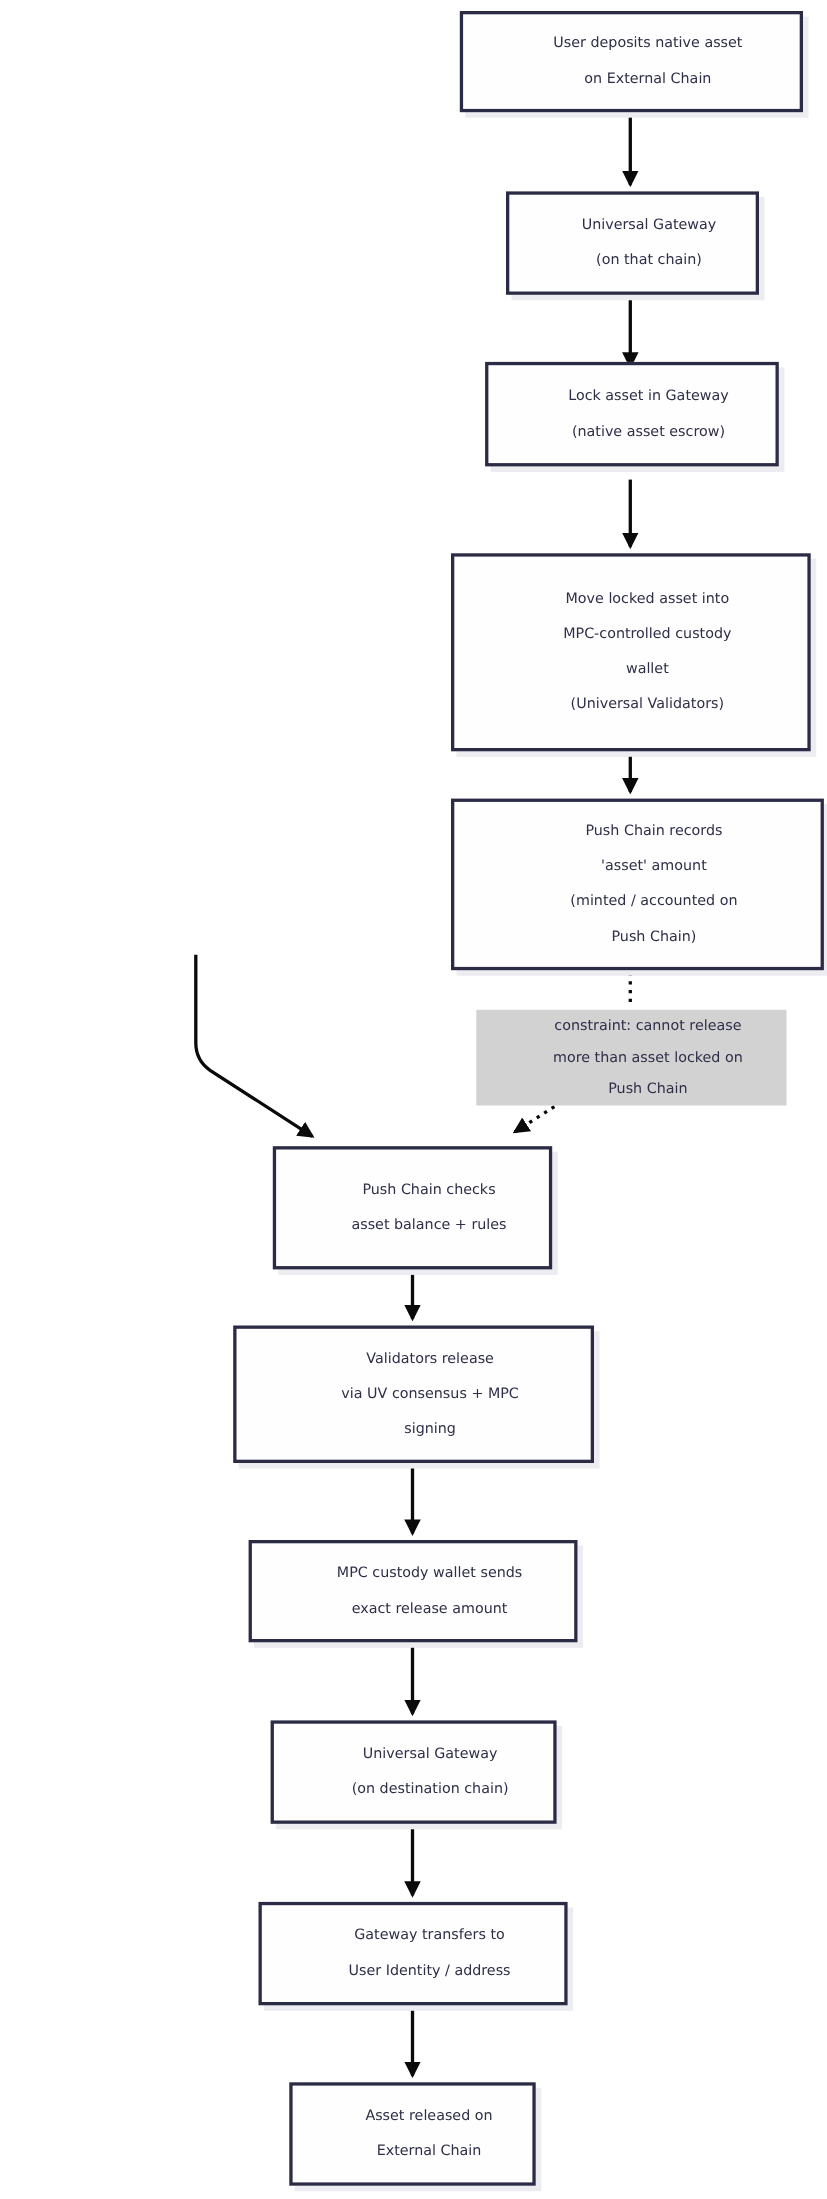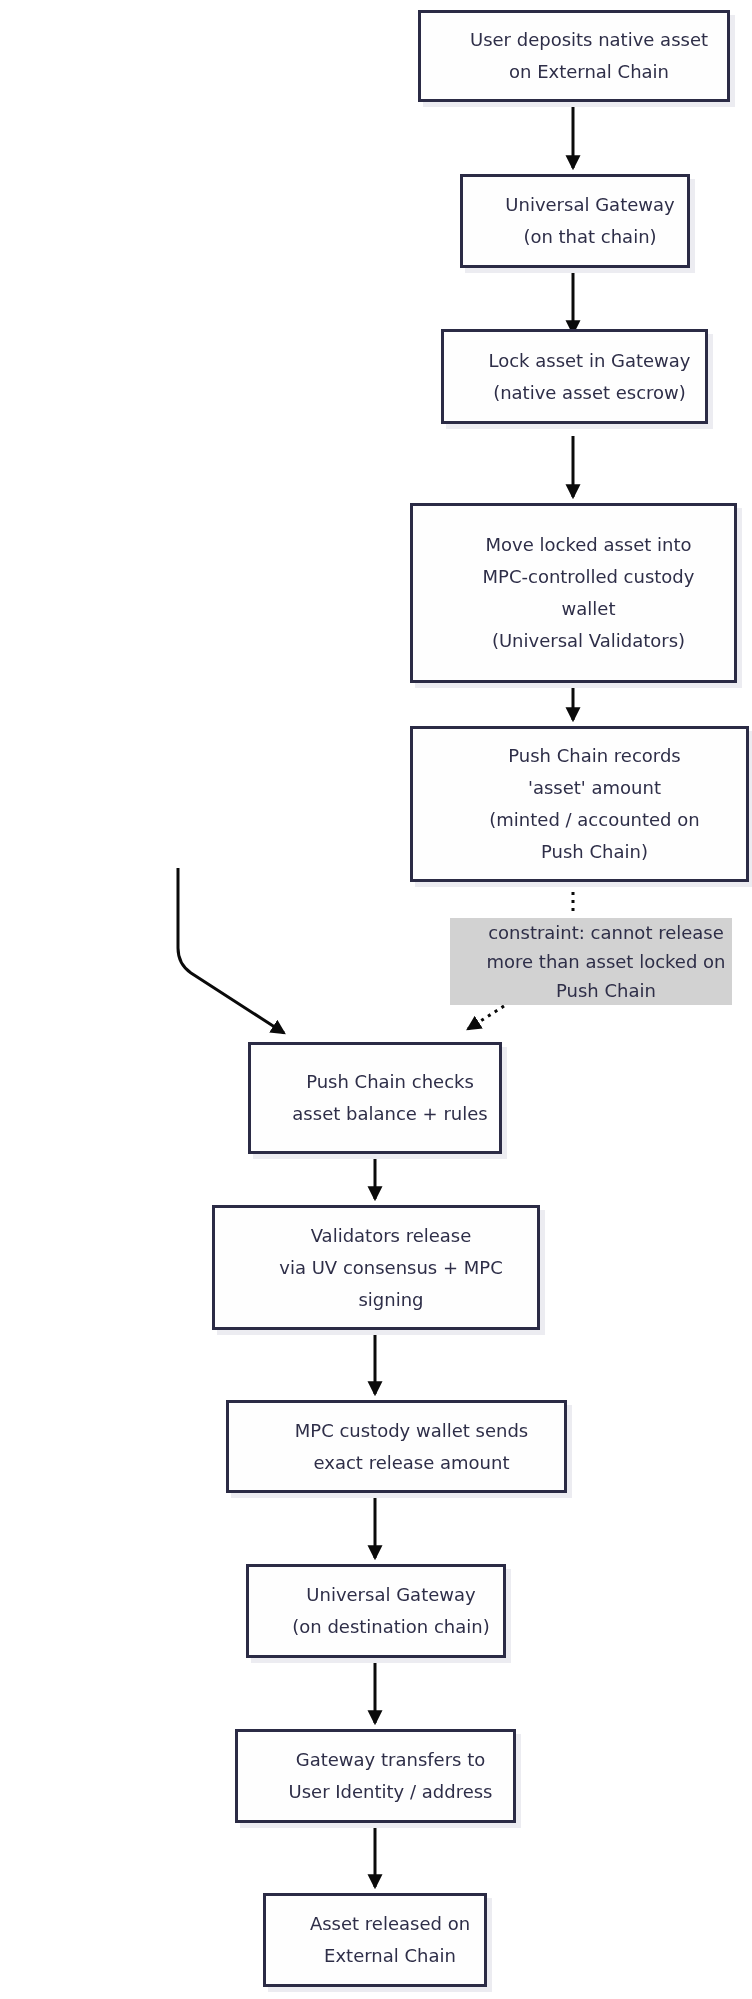--- a/index.html
+++ b/index.html
@@ -16,28 +16,27 @@
   svg.edges marker path{fill:var(--arrow,#0a0a0a);stroke:none;}
   .node{
     position:absolute;
     box-sizing:border-box;
     display:flex;align-items:center;justify-content:center;
     text-align:center;white-space:pre-line;
     background:var(--node-bg,#fefefe);
     border:3px solid var(--border,#2b2b45);
     box-shadow:5px 5px 0 var(--shadow,#ececf1);
     color:var(--text,#2e2e48);
-    font-size:18px;line-height:32px;padding-left:30px;
+    font-size:13px;line-height:32px;padding-left:30px;
   }
   .note{
     border:none;
     box-shadow:none;
     background:var(--note-bg,#d2d2d2);
     line-height:29px;
-    margin-left:17px;
   }
 </style>
 </head>
 <body>
 
 <div class="canvas">
 
   <svg class="edges" viewBox="0 0 752 1999" xmlns="http://www.w3.org/2000/svg">
     <defs>
       <marker id="ah" viewBox="0 0 10 10" refX="8.5" refY="5" markerWidth="5" markerHeight="6.5" orient="auto-start-reverse">
@@ -82,21 +81,21 @@
 more than asset locked on
 Push Chain</div>
 
   <div class="node" style="left:248px;top:1042px;width:254px;height:112px">Push Chain checks
 asset balance + rules</div>
 
   <div class="node" style="left:212px;top:1205px;width:328px;height:125px">Validators release
 via UV consensus + MPC
 signing</div>
 
-  <div class="node" style="left:226px;top:1400px;width:341px;height:93px">MPC custody wallet sends
+  <div class="node" style="left:226px;top:1400px;width:299px;height:93px">MPC custody wallet sends
 exact release amount</div>
 
   <div class="node" style="left:246px;top:1564px;width:260px;height:94px">Universal Gateway
 (on destination chain)</div>
 
   <div class="node" style="left:235px;top:1729px;width:281px;height:94px">Gateway transfers to
 User Identity / address</div>
 
   <div class="node" style="left:263px;top:1893px;width:224px;height:94px">Asset released on
 External Chain</div>

